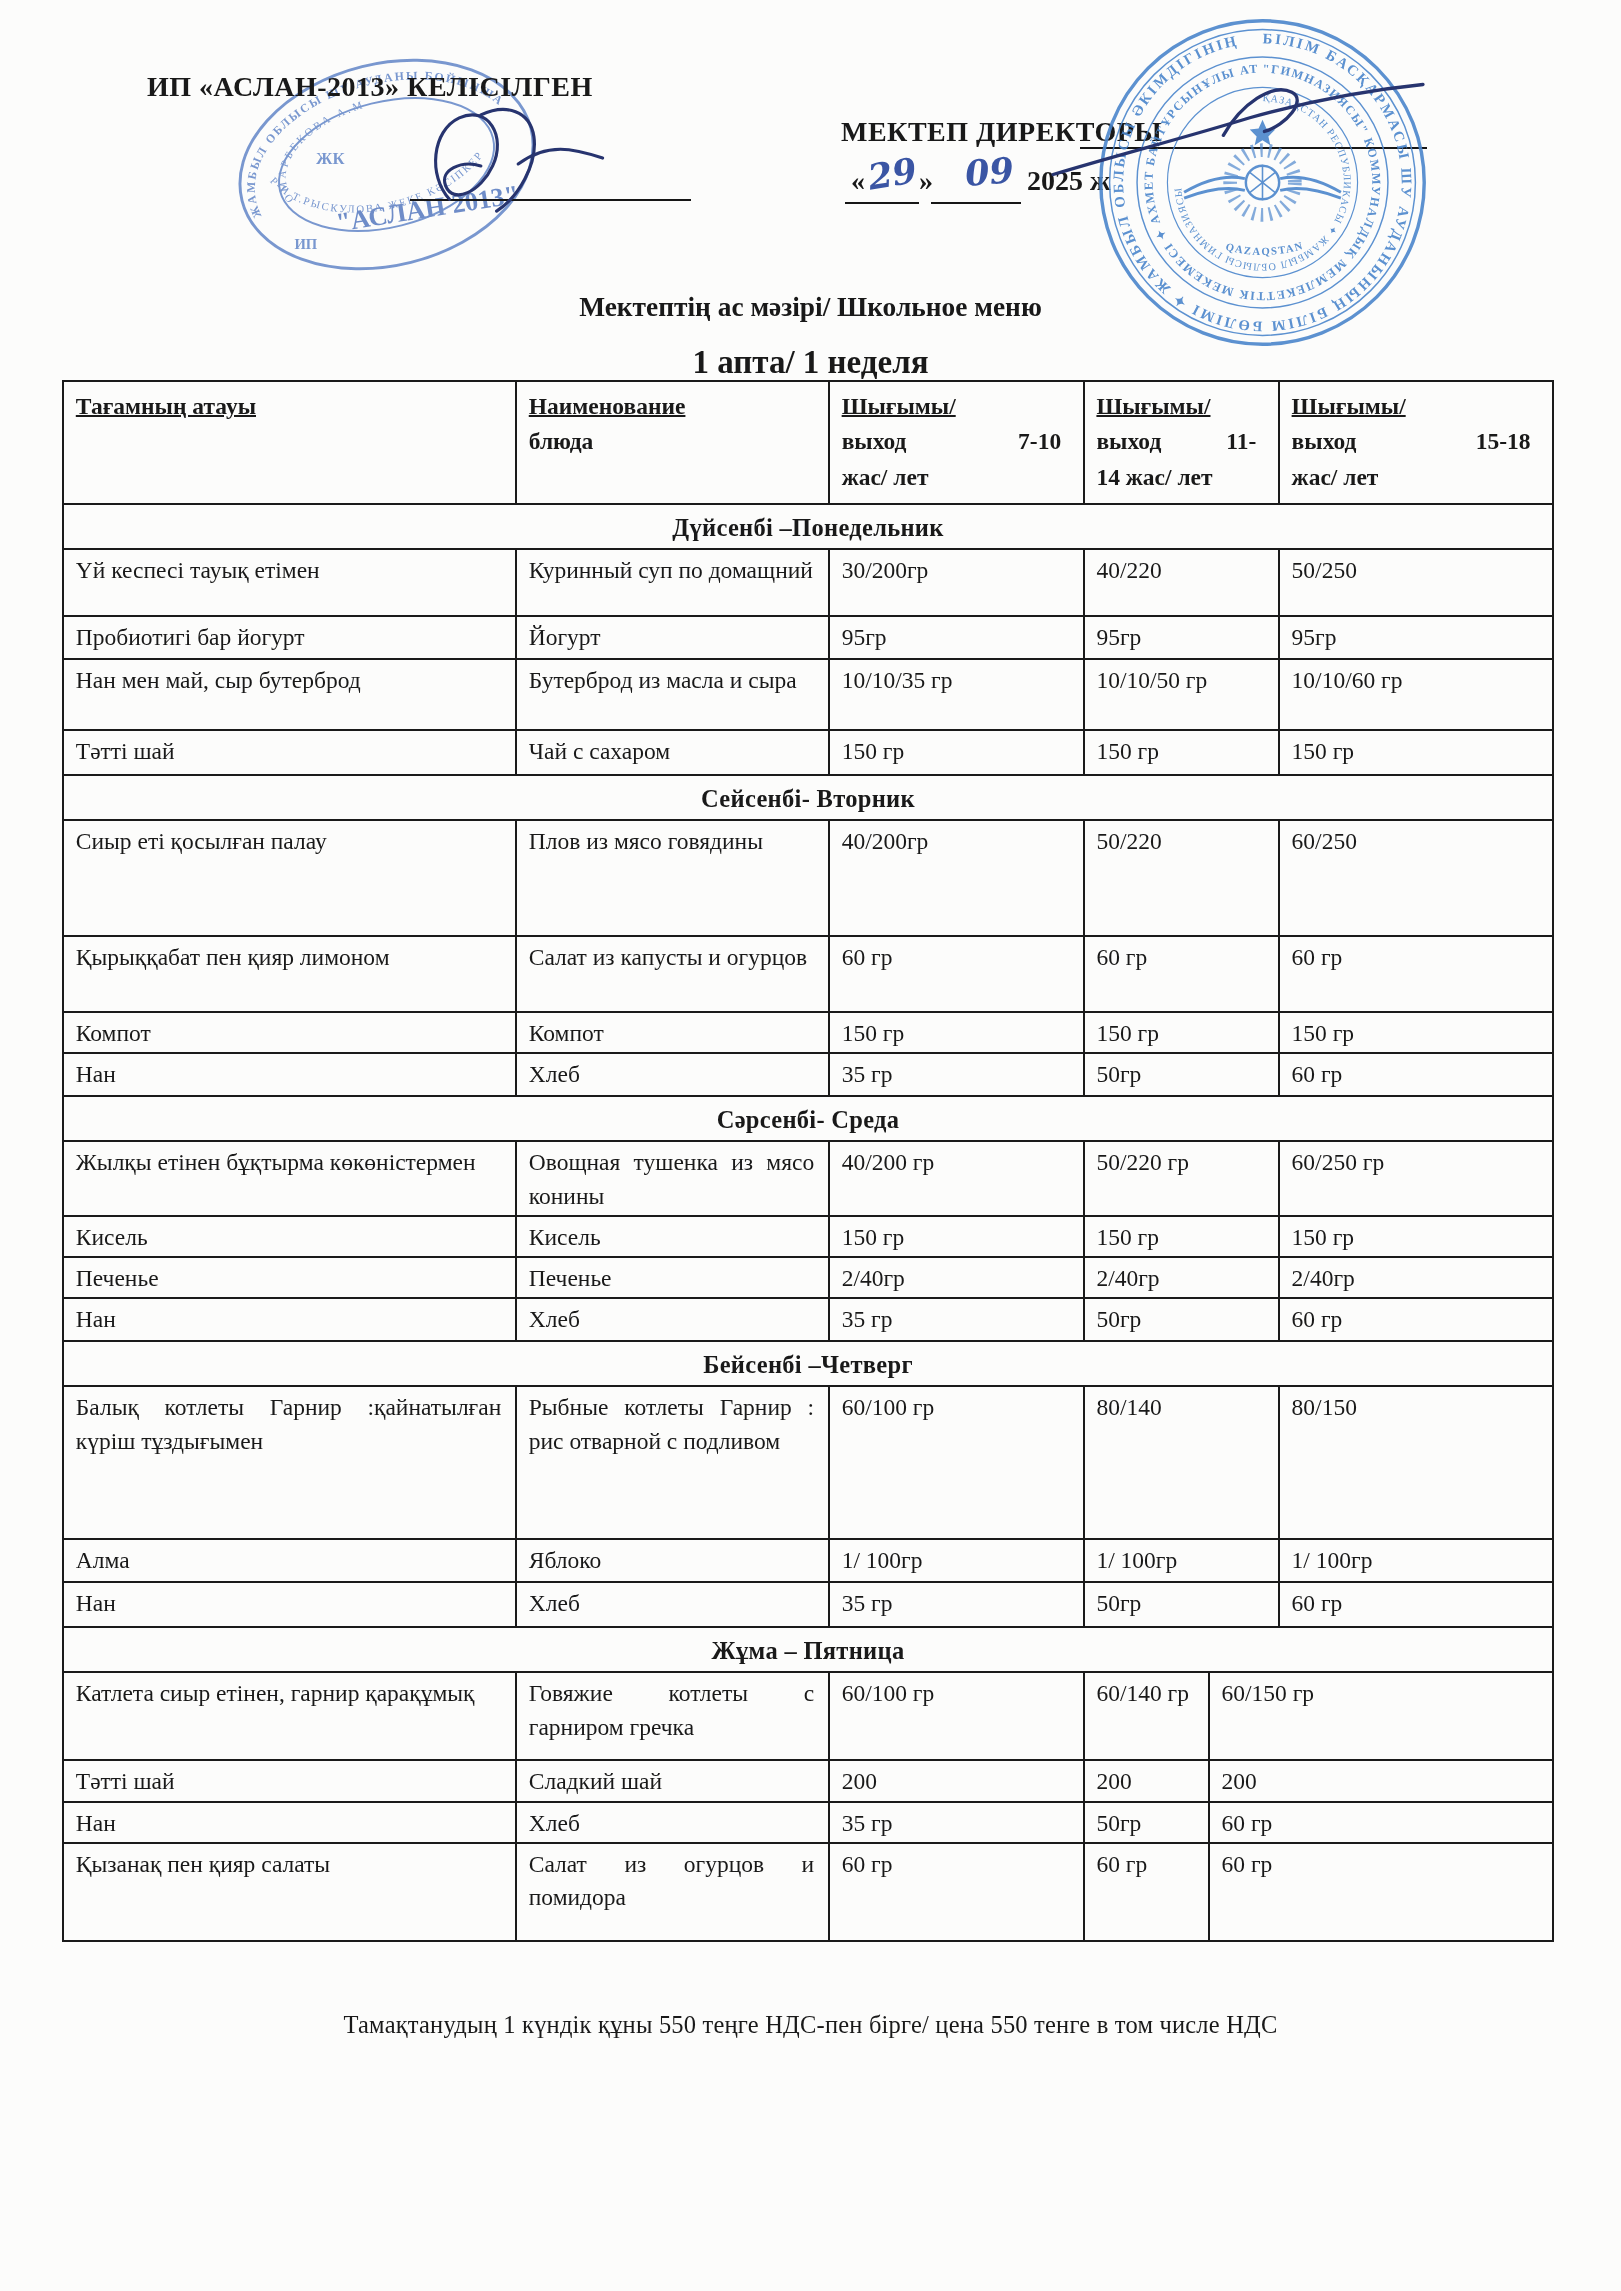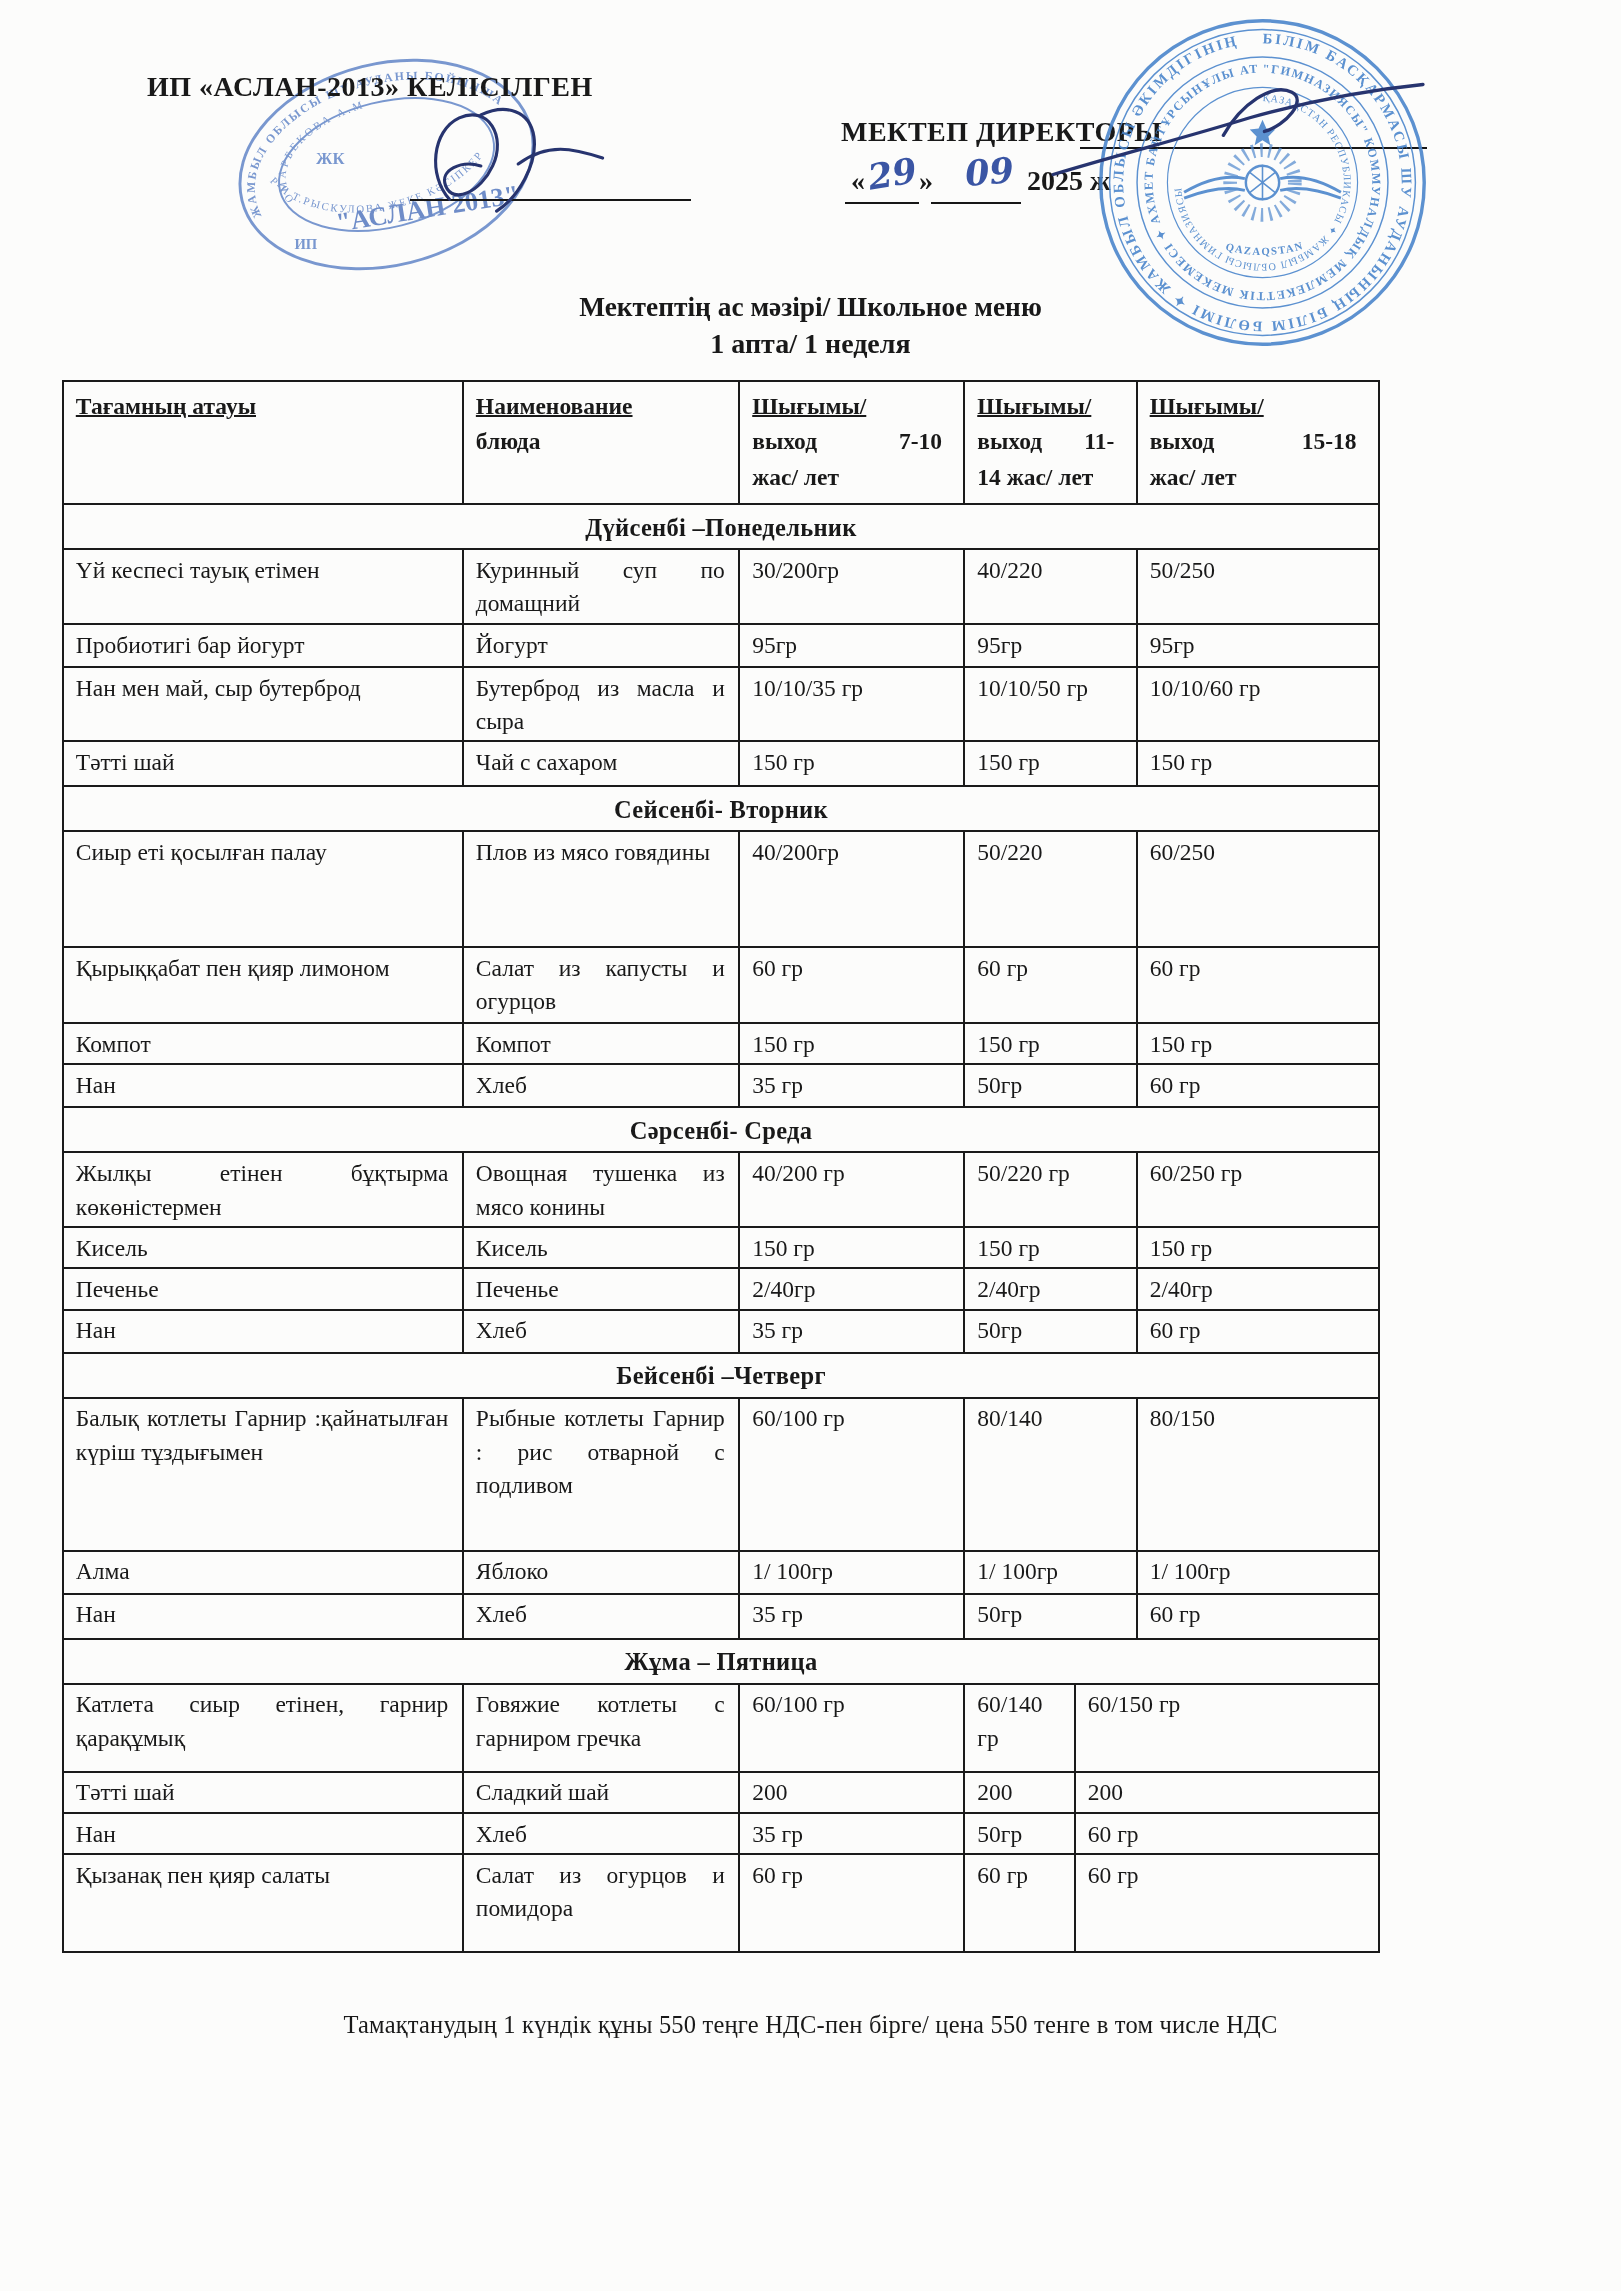--- a/index.html
+++ b/index.html
@@ -13,21 +13,21 @@
   .appr-title{font-weight:bold; font-size:28px; letter-spacing:0.5px; white-space:nowrap;}
   .ink-line{background:#161616; height:2px;}
   .hand{
     font-family:"DejaVu Serif", serif; font-style:italic; font-weight:bold;
     color:#3a55a4; font-size:35px; white-space:nowrap;
   }
   .printed{font-weight:bold; font-size:28px; white-space:nowrap;}
   
   .doc-title{left:0; width:100%; text-align:center; font-weight:bold; font-size:27.4px;}
   
-  .menu-wrap{left:62px; top:380px; width:1318px;}
+  .menu-wrap{left:62px; top:380px; width:1492px;}
   table.mt{width:100%; border-collapse:collapse; table-layout:fixed; margin-top:-2px;}
   table.mt:first-child{margin-top:0;}
   .mt th,.mt td{
     border:2px solid #1a1a1a; vertical-align:top;
     padding:3.9px 13.7px 2px 11.8px; font-size:23.5px; line-height:1.42;
     overflow:hidden;
   }
   .mt th{text-align:left; font-weight:bold; font-size:23.5px; padding-top:7.8px;}
   .thu{text-decoration:underline; text-decoration-thickness:2px;}
   .thl{margin-top:2px;}
@@ -117,21 +117,21 @@
   </svg>
 
   <svg class="abs" style="left:1039px; top:61px;" width="402" height="137" viewBox="0 0 410 140">
     <g fill="none" stroke="#27346f" stroke-width="3.4" stroke-linecap="round">
       <path d="M 14 116 C 80 96 150 78 215 58 C 272 42 332 30 392 24"></path>
       <path d="M 188 76 C 206 44 238 22 258 32 C 274 40 252 66 230 72"></path>
     </g>
   </svg>
 
   <div class="abs doc-title" style="top:292px;">Мектептің ас мәзірі/ Школьное меню</div>
-  <div class="abs doc-title" style="top:328px; font-size:28px;">1 апта/ 1 неделя</div>
+  <div class="abs doc-title" style="top:344px; font-size:33px;">1 апта/ 1 неделя</div>
 
   <div class="abs menu-wrap" id="menu-tables">
       <table class="mt">
         <colgroup>
           <col style="width: 30.4%;">
           <col style="width: 21%;">
           <col style="width: 17.1%;">
           <col style="width: 13.1%;">
           <col style="width: 18.4%;">
         </colgroup>

